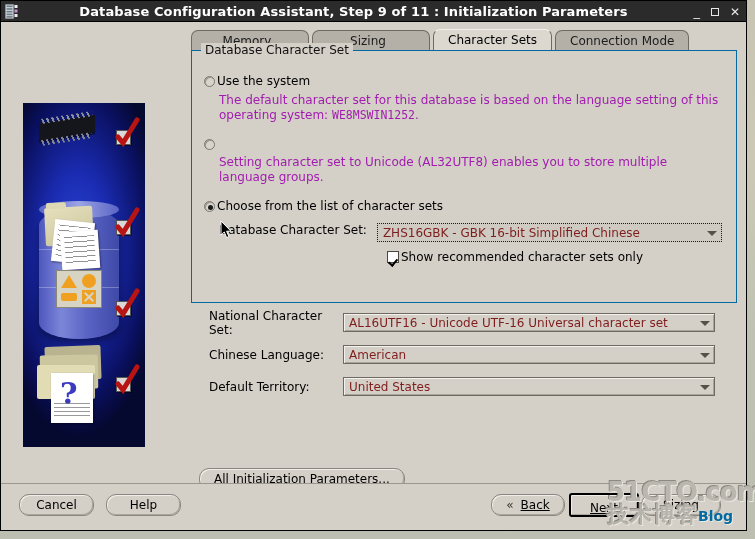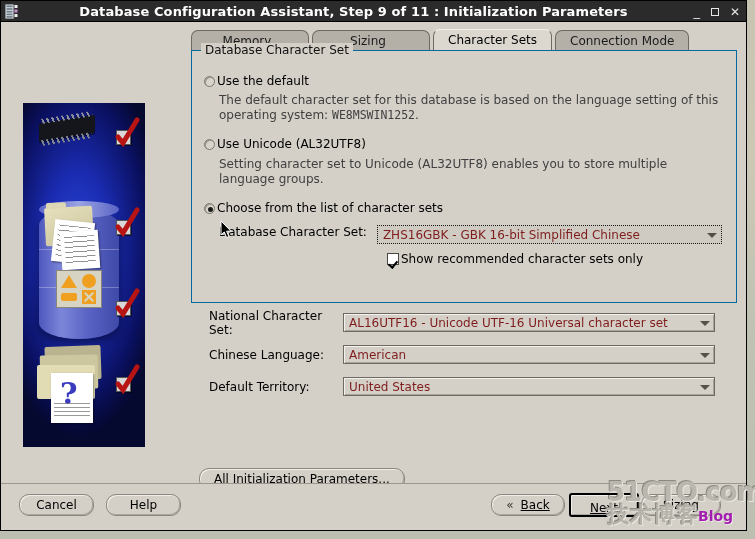--- a/index.html
+++ b/index.html
@@ -214,21 +214,21 @@
     box-shadow: inset 1px 1px 0 #9c988f;
     flex: 0 0 auto; margin-top: 3px;
   }
   .radio.sel { position: relative; }
   .radio.sel:after {
     content: ""; position: absolute; left: 2.5px; top: 2.5px;
     width: 5px; height: 5px; border-radius: 50%; background: #1a1a1a;
   }
   .rlabel { font-size: 12px; color: #000; margin-left: 2px; line-height: 16px; }
   .helptext {
-    font-size: 12px; color: #404040; line-height: 15px;
+    font-size: 12px; color: #a21caf; line-height: 15px;
     padding-left: 27px; padding-right: 14px;
   }
   .mono { font-family: "DejaVu Sans Mono", monospace; font-size: 11.5px; }
   .field-row { display: flex; align-items: flex-start; padding-left: 27px; }
   .field-label { font-size: 12px; color: #000; }
   .combo {
     position: relative; height: 19px;
     background: #d4d0c8;
     border: 1px solid #6e6a62;
     box-shadow: inset 1px 1px 0 #f4f2ee, inset -1px -1px 0 #a8a49c;
@@ -304,21 +304,21 @@
     color: #b9b7ae; letter-spacing: -1px;
     text-shadow: 1px 1px 0 #e8e6e0, -1px -1px 0 #8b8981;
   }
   #wm2 {
     font-size: 22px; font-weight: bold; line-height: 22px;
     color: #b5b3aa; letter-spacing: 1px;
     text-shadow: 1px 1px 0 #e8e6e0, -1px -1px 0 #8b8981;
   }
   #wm3 {
     position: absolute; left: 91px; top: 28px;
-    font-size: 14px; font-weight: bold; color: #a21caf;
+    font-size: 14px; font-weight: bold; color: #0369a1;
     text-shadow: 1px 1px 0 #eceae4;
   }
 </style>
 </head>
 <body>
 
 <div id="desktop"></div>
 
 <div id="window">
 
@@ -419,29 +419,28 @@
         <div class="tab">
           <span>Connection Mode</span>
         </div>
       </div>
 
       <div id="group">
         <div id="group-legend">Database Character Set</div>
 
         <div class="radio-row" style="margin-top:22px;">
           <span class="radio"></span>
-          <span class="rlabel">Use the default</span>
+          <span class="rlabel">Use the system</span>
         </div>
         <div class="helptext" style="margin-top:4px;">
           <span>The default character set for this database is based on the language setting of this operating system: </span><span class="mono">WE8MSWIN1252</span><span>.</span>
         </div>
 
         <div class="radio-row" style="margin-top:13px;">
           <span class="radio"></span>
-          <span class="rlabel">Use Unicode (AL32UTF8)</span>
         </div>
         <div class="helptext" style="margin-top:5px;">Setting character set to Unicode (AL32UTF8) enables you to store multiple language groups.</div>
 
         <div class="radio-row" style="margin-top:13px;">
           <span class="radio sel"></span>
           <span class="rlabel">Choose from the list of character sets</span>
         </div>
 
         <div class="field-row" style="margin-top:9px;">
           <span class="field-label">Database Character Set:</span>

